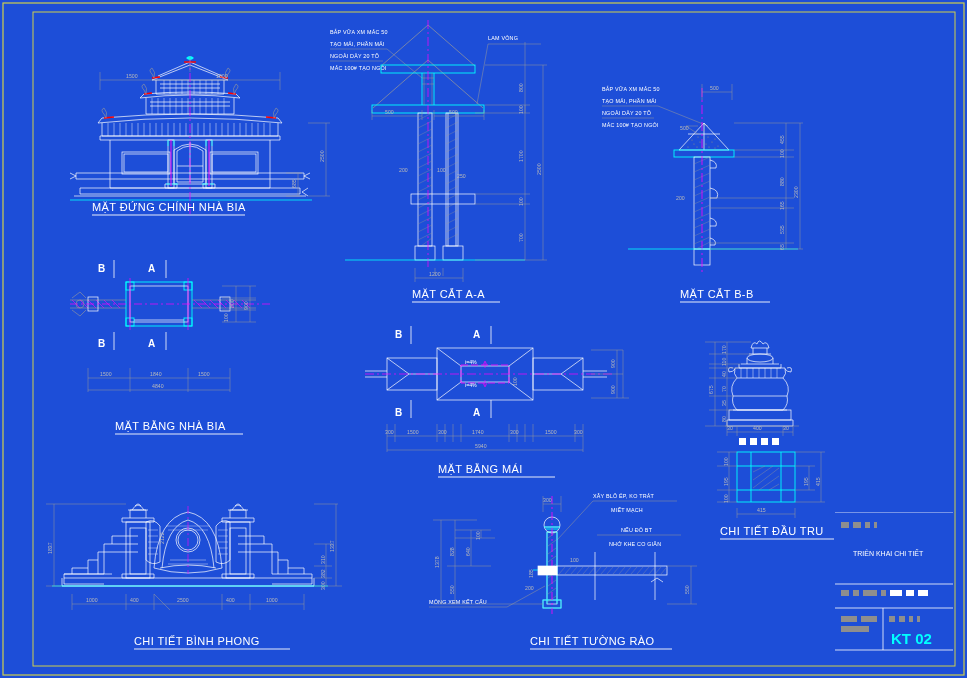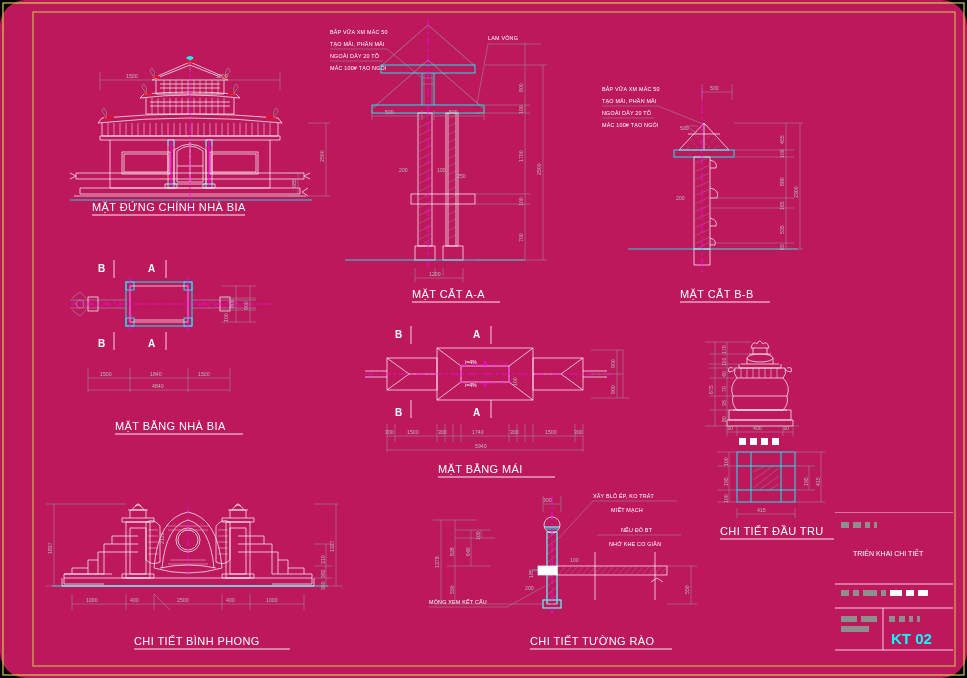--- a/index.html
+++ b/index.html
@@ -1,18 +1,18 @@
 <!DOCTYPE html>
 <html><head>
 <meta charset="utf-8">
 <style>
   html,body{margin:0;padding:0;background:#000;}
   body{width:967px;height:678px;overflow:hidden;
        font-family:"Liberation Sans",sans-serif;color:#fff;}
-  #sheet{position:relative;width:967px;height:678px;background:#be185d;border-radius:26px;}
+  #sheet{position:relative;width:967px;height:678px;background:#1d4ed8;}
   .abs{position:absolute;}
   svg{display:block;}
   text{font-family:"Liberation Sans",sans-serif;fill:#fff;}
   .ttl{font-size:11px;letter-spacing:.4px;}
   .note{font-size:5.4px;letter-spacing:.2px;}
   .dim{font-size:5.2px;fill:#b9b9b9;}
   .dimv{font-size:5.2px;fill:#b9b9b9;}
   .mark{font-size:10px;font-weight:bold;}
   .cy{fill:#00ffff;}
   .blk{fill:#00ffff;font-size:15px;font-weight:bold;}

